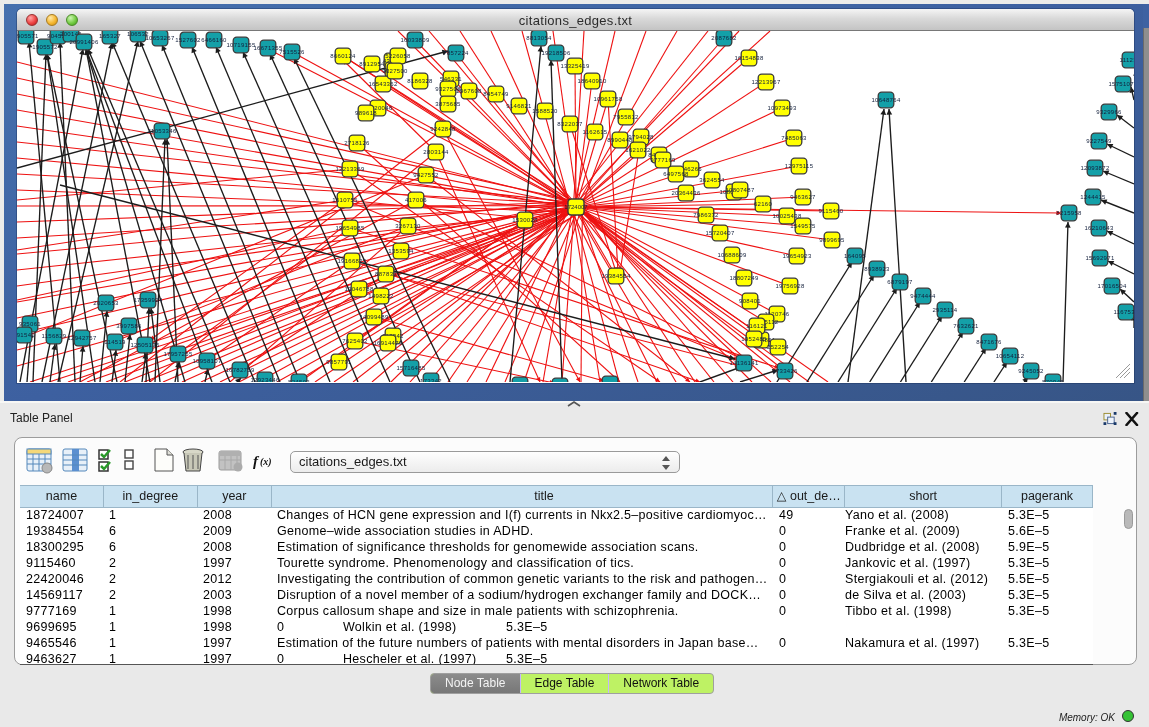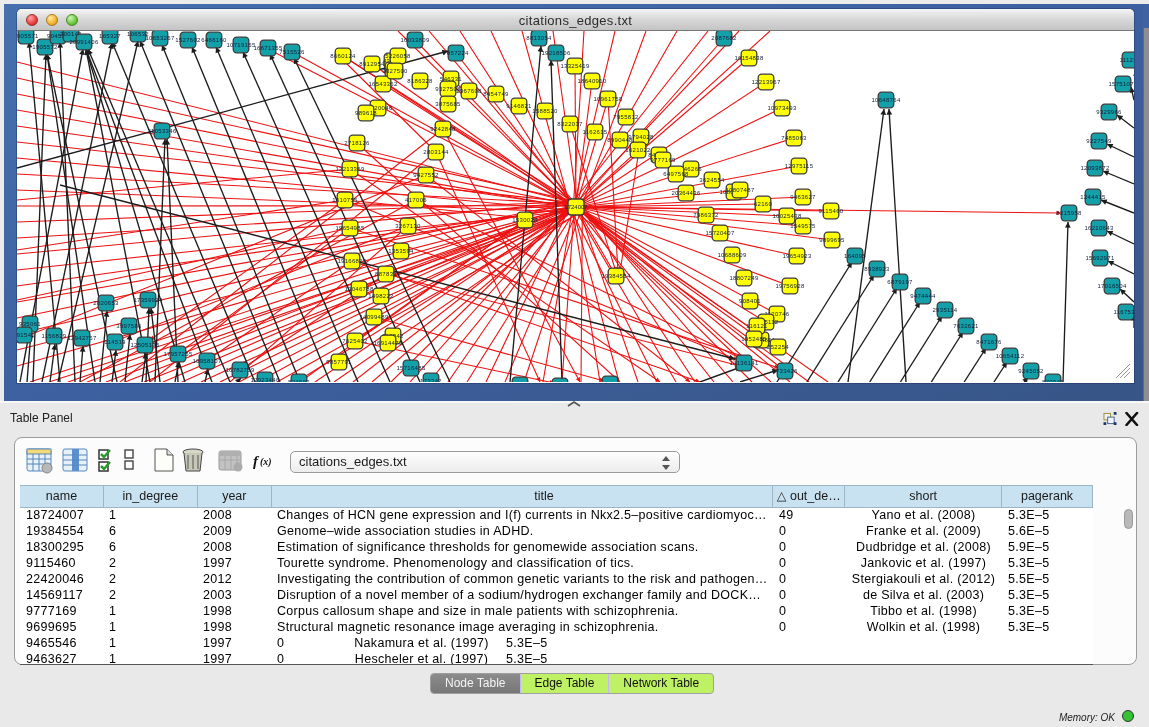--- a/index.html
+++ b/index.html
@@ -21,21 +21,21 @@
   border:1px solid #9c9c9c; border-radius:8px; }
 #toolbar { position:absolute; left:6px; top:7px; height:30px; }
 #dropdown { position:absolute; left:275px; top:13px; width:390px; height:22px; border:1px solid #9a9a9a;
   border-radius:5px; background:linear-gradient(#fefefe,#ececec); font-size:13px; color:#1a1a1a; line-height:20px; padding-left:8px; }
 #thead { position:absolute; left:5px; top:47px; width:1073px; height:23px; background:#c9e2f1; border:1px solid #9ab6c8; border-left:none; display:flex; font-size:12.5px; color:#1a1a1a; }
 #thead div { border-left:1px solid #9ab6c8; text-align:center; line-height:21px; overflow:hidden; white-space:nowrap; }
 #tbody { position:absolute; left:5px; top:70px; width:1073px; height:157px; overflow:hidden; background:#fff; border-bottom:1px solid #555; }
 .trow { display:flex; height:16px; font-size:12.5px; color:#000; white-space:nowrap; }
 .trow div { overflow:hidden; padding-left:6px; letter-spacing:0.3px; }
 .c0 { width:83px; } .c1 { width:94px; } .c2 { width:74px; } .c3 { width:502px;padding-left:44px; }
-.c4 { width:72px; } .c5 { width:157px; text-align:center; padding-left:0 !important; } .c6 { width:91px; }
+.c4 { width:72px; } .c5 { width:157px; padding-left:0 !important; } .c6 { width:91px; }
 #thead .c0 { border-left:none; }
 #vscroll { position:absolute; left:1109px; top:71px; width:9px; height:20px; background:#b9b9b9; border:1px solid #9a9a9a; border-radius:5px; }
 #tabs { position:absolute; left:430px; top:272px; height:21px; display:flex; font-size:12px;
   border:1px solid #9f9f9f; border-radius:4px; overflow:hidden; background:#bef264; }
 #tabs div { line-height:19px; padding:0 14px; color:#111; border-left:1px solid #c4b5fd; }
 #tabs div:first-child { background:linear-gradient(#8c8c8c,#777); color:#f4f4f4; border-left:none; }
 #status { position:absolute; right:34px; top:311px; font-size:10px; color:#222;font-style:italic; }
 #memdot { position:absolute; right:15px; top:309px; width:12px; height:12px; background:#35c235; border:1px solid #333; border-radius:50%; }
 #floatico { position:absolute; left:1103px; top:11px; width:14px; height:13px; }
 #closex { position:absolute; left:1125px; top:11px; }
@@ -791,29 +791,29 @@
           <div class="c2">1998</div>
           <div class="c3">Corpus callosum shape and size in male patients with schizophrenia.</div>
           <div class="c4">0</div>
           <div class="c5">Tibbo et al. (1998)</div>
           <div class="c6">5.3E–5</div>
         </div>
 <div class="trow">
           <div class="c0">9699695</div>
           <div class="c1">1</div>
           <div class="c2">1998</div>
-          <div class="c3">Structural magnetic resonance image averaging in schizophrenia.</div>
           <div class="c4">0</div>
           <div class="c5">Wolkin et al. (1998)</div>
           <div class="c6">5.3E–5</div>
         </div>
 <div class="trow">
           <div class="c0">9465546</div>
           <div class="c1">1</div>
           <div class="c2">1997</div>
+          <div class="c3">Estimation of the future numbers of patients with mental disorders in Japan base…</div>
           <div class="c4">0</div>
           <div class="c5">Nakamura et al. (1997)</div>
           <div class="c6">5.3E–5</div>
         </div>
 <div class="trow">
           <div class="c0">9463627</div>
           <div class="c1">1</div>
           <div class="c2">1997</div>
           <div class="c4">0</div>
           <div class="c5">Hescheler et al. (1997)</div>

